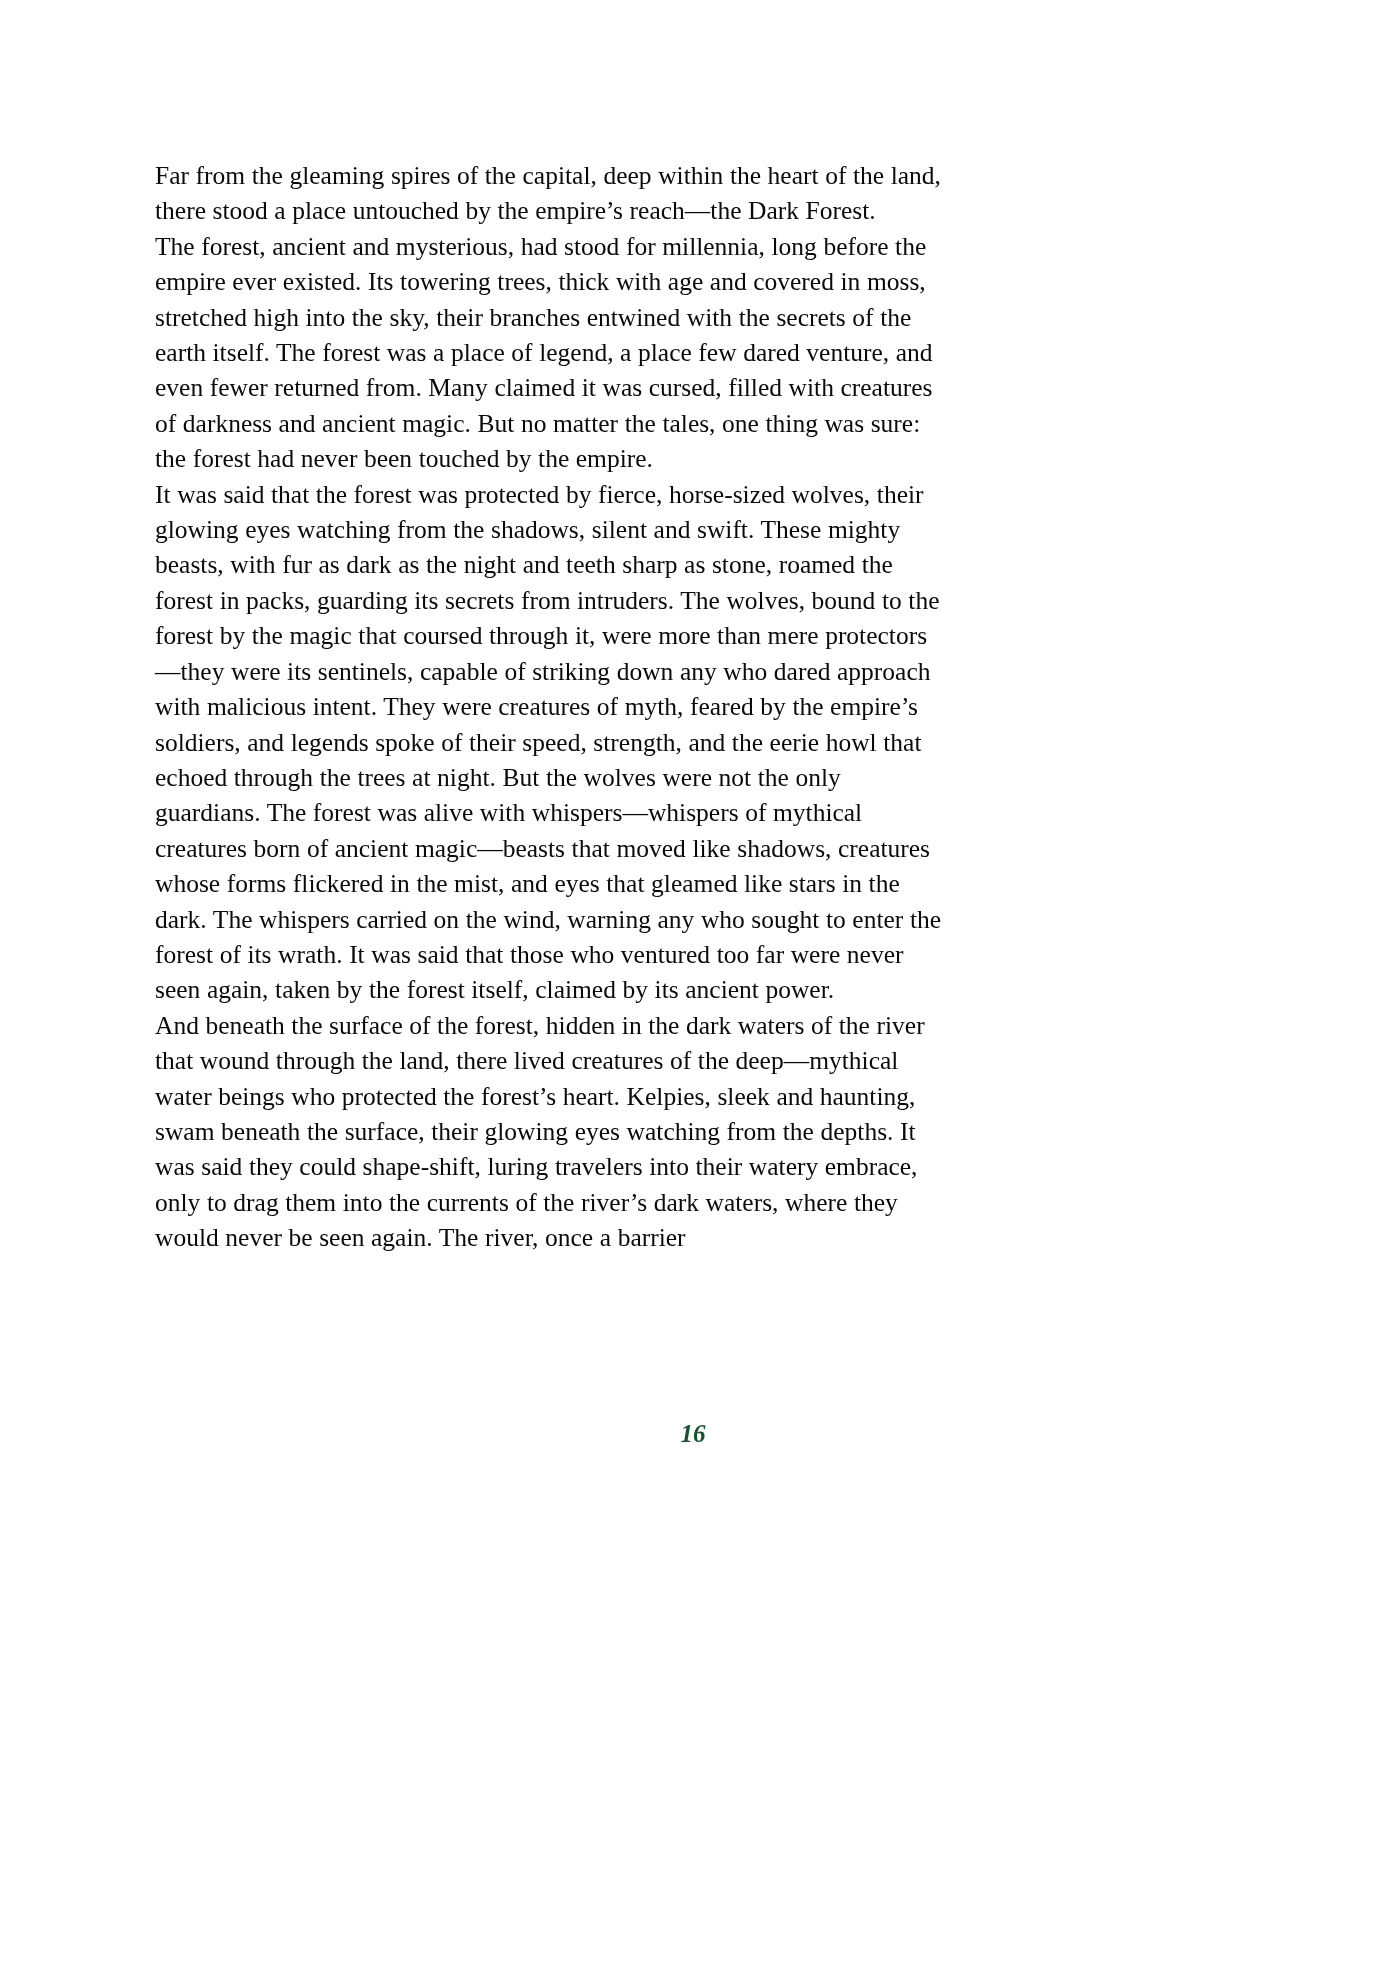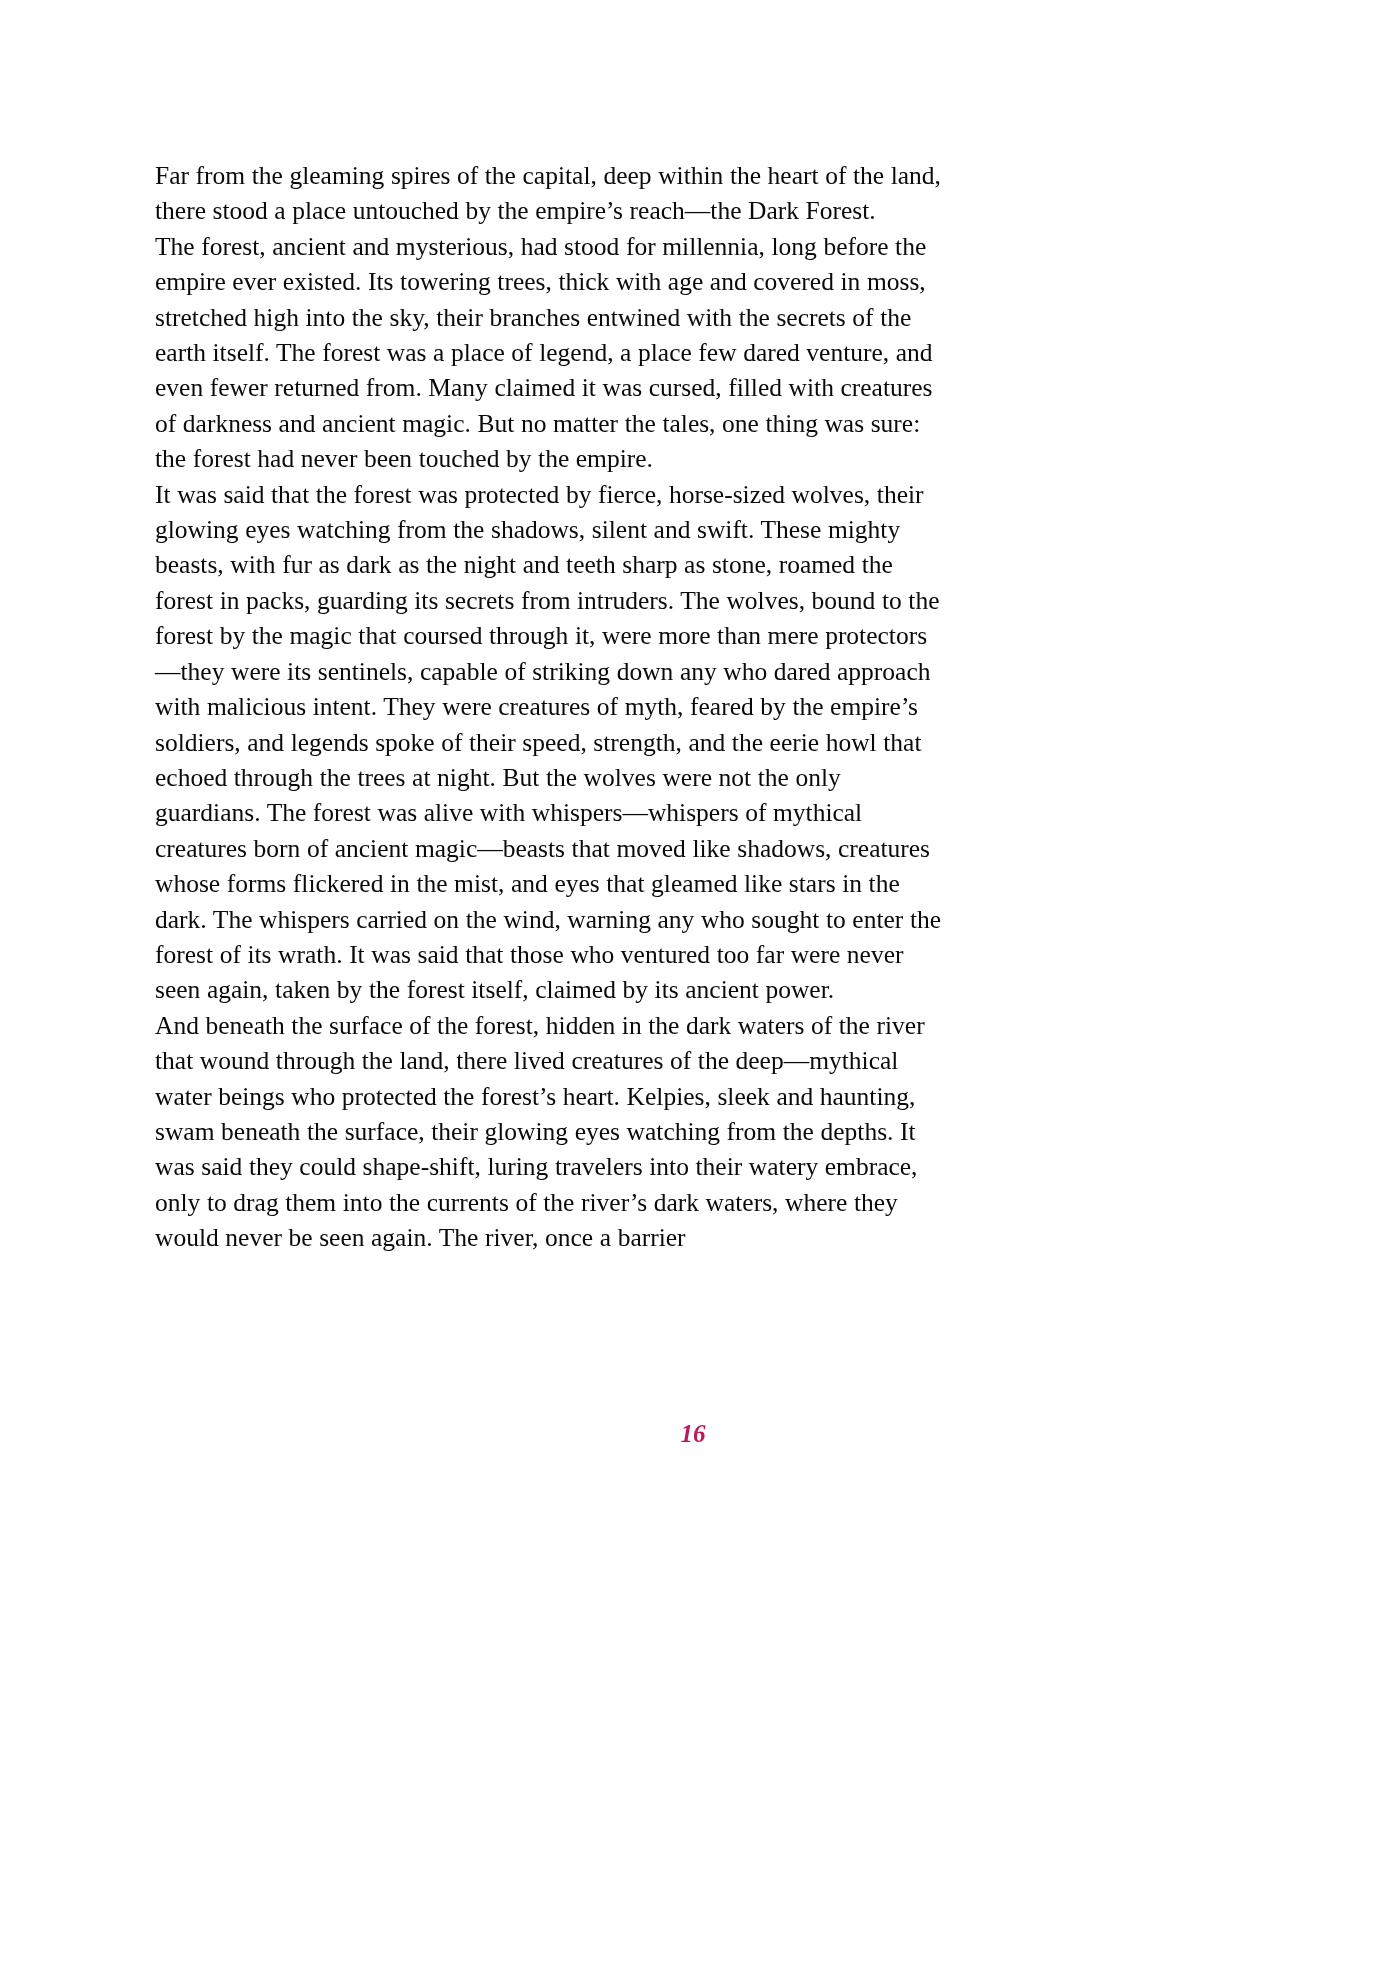--- a/index.html
+++ b/index.html
@@ -36,21 +36,21 @@
   .page-number {
     position: absolute;
     left: 0;
     right: 0;
     top: 1420px;
     text-align: center;
     font-family: "Liberation Serif", "DejaVu Serif", serif;
     font-size: 25px;
     font-style: italic;
     font-weight: bold;
-    color: #be185d;
+    color: #14532d;
   }
 </style>
 </head>
 <body>
 
 <div class="page">
 
   <div class="text-block">
     <p class="para">Far from the gleaming spires of the capital, deep within the heart of the land, there stood a place untouched by the empire’s reach—the Dark Forest.</p>
     <p class="para">The forest, ancient and mysterious, had stood for millennia, long before the empire ever existed. Its towering trees, thick with age and covered in moss, stretched high into the sky, their branches entwined with the secrets of the earth itself. The forest was a place of legend, a place few dared venture, and even fewer returned from. Many claimed it was cursed, filled with creatures of darkness and ancient magic. But no matter the tales, one thing was sure: the forest had never been touched by the empire.</p>

